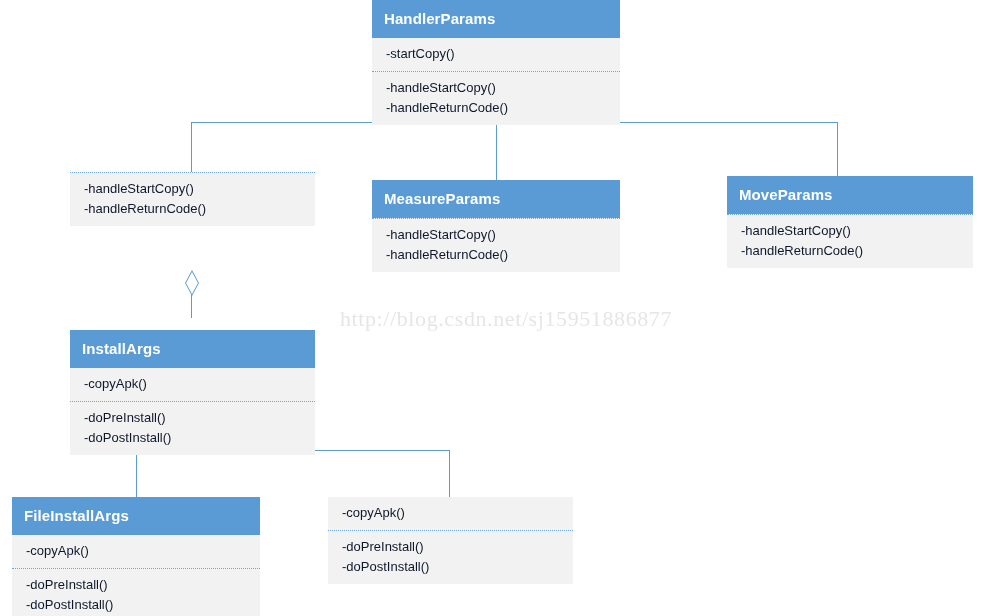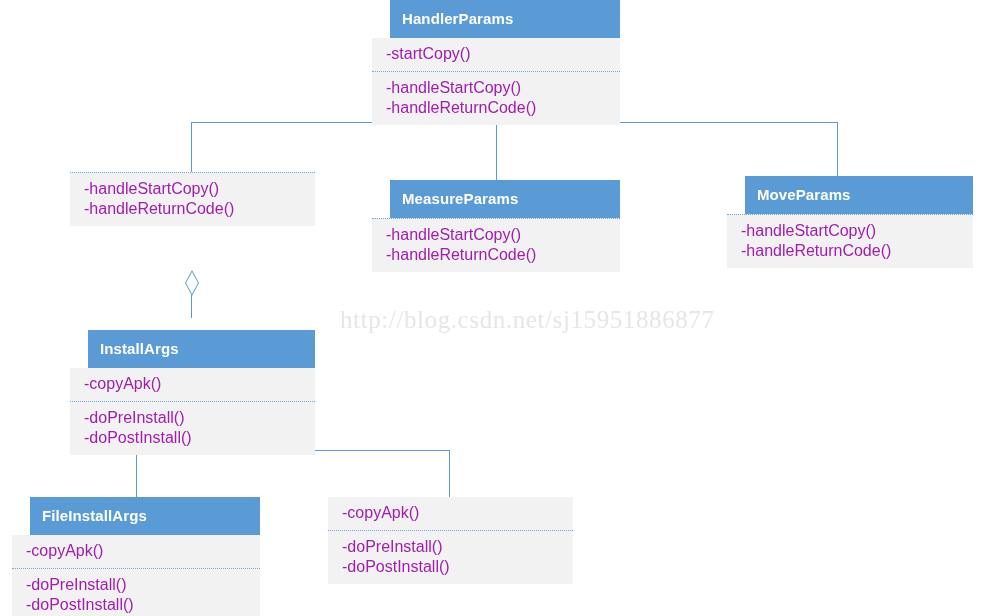--- a/index.html
+++ b/index.html
@@ -28,36 +28,35 @@
     color: #ffffff;
     font-size: 15px;
     font-weight: 600;
     letter-spacing: 0.1px;
     height: 38px;
     line-height: 38px;
     padding-left: 12px;
     box-sizing: border-box;
     white-space: nowrap;
     overflow: hidden;
-    margin-left: 18px;
   }
   .uml-body {
     background: #f2f2f2;
     box-sizing: border-box;
     padding: 0;
   }
   .uml-compartment {
     padding: 6px 0 7px 0;
   }
   .uml-compartment + .uml-compartment {
     border-top: 1px dotted #6fa8dc;
   }
   .uml-member {
-    font-size: 16px;
-    color: #a21caf;
+    font-size: 13px;
+    color: #0f172a;
     line-height: 20px;
     padding-left: 14px;
     white-space: nowrap;
     overflow: hidden;
   }
   .uml-compartment.empty-top {
     padding: 0;
     height: 0;
   }
 
@@ -107,21 +106,21 @@
     left: 1px; top: 2px;
     width: 12px; height: 22px;
     background: #ffffff;
     clip-path: polygon(50% 0%, 100% 50%, 50% 100%, 0% 50%);
   }
 
   
   .watermark {
     position: absolute;
     font-family: "Liberation Serif", serif;
-    font-size: 25px;
+    font-size: 22px;
     color: #e6e6e6;
     white-space: nowrap;
     letter-spacing: 0.6px;
     user-select: none;
     text-align: center;
   }
 </style>
 </head>
 <body>
 

